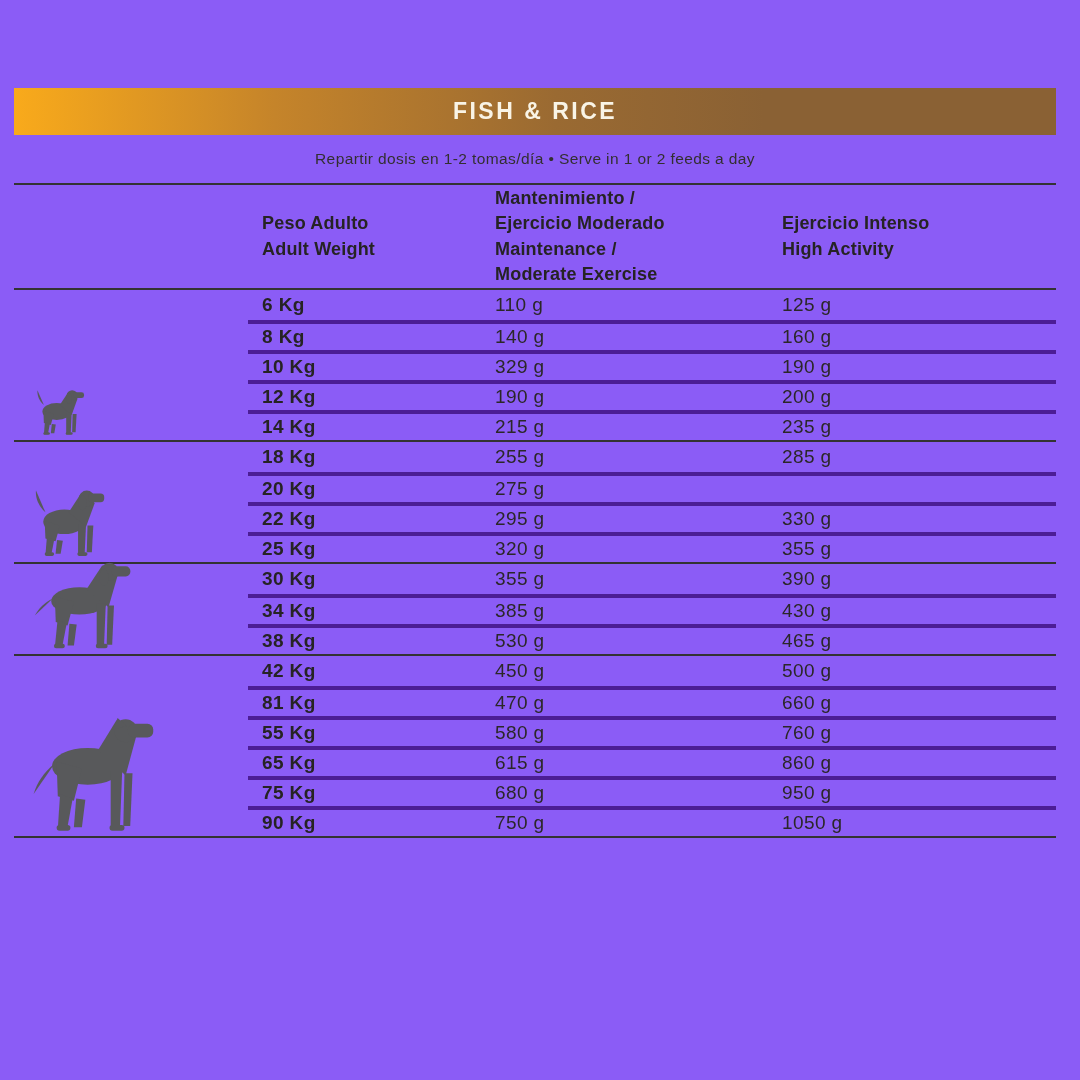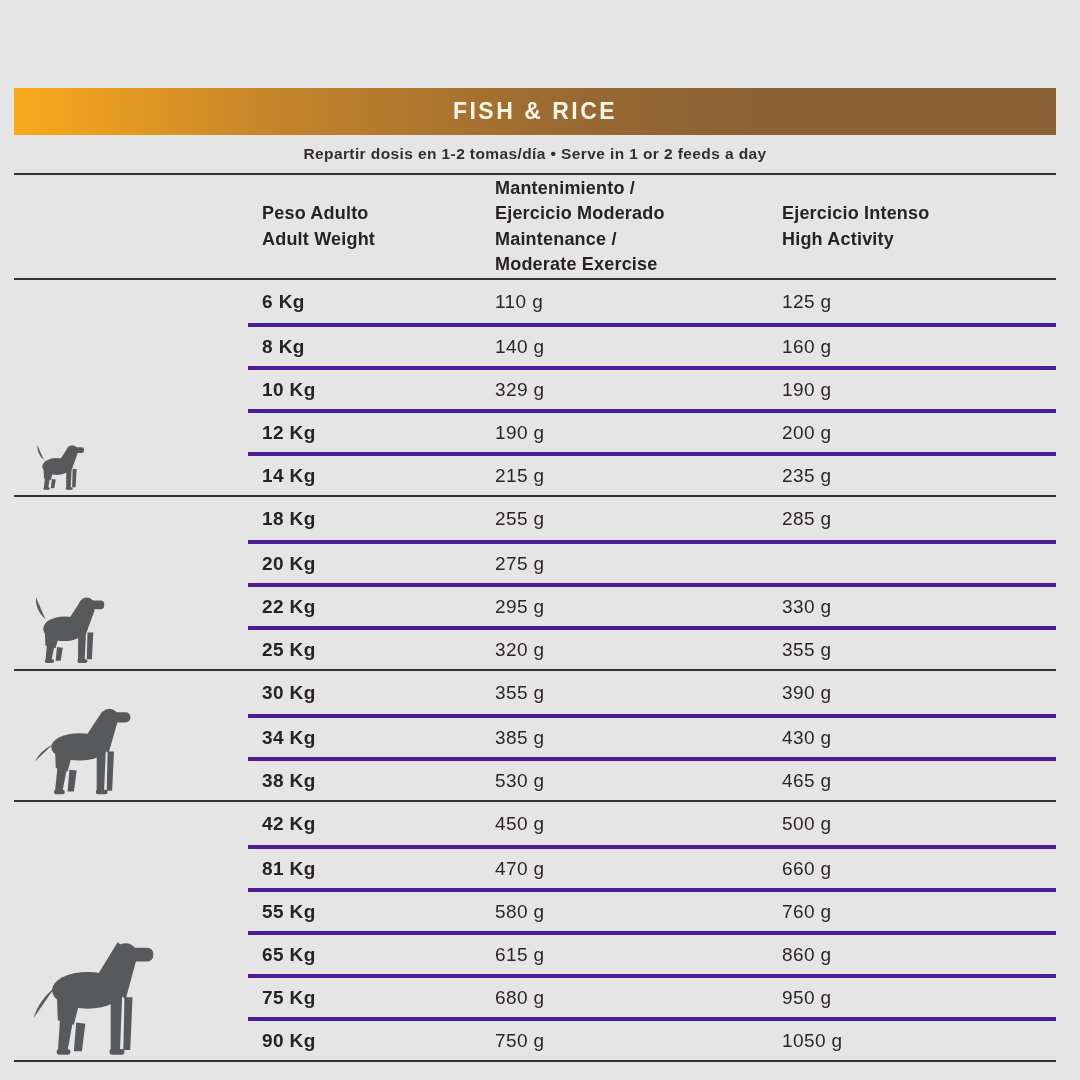--- a/index.html
+++ b/index.html
@@ -1,36 +1,36 @@
 <!DOCTYPE html>
 <html><head>
 <meta charset="utf-8">
 <style>
   html,body{margin:0;padding:0;background:#ffffff;}
   .page{
     position:relative;
     width:1080px;height:1080px;
-    background:#e5e5e5;
+    background:#8b5cf6;
     font-family:"Liberation Sans", sans-serif;
     color:#262324;
     overflow:hidden;
   }
   .title-bar{
     margin:88px 24px 0 14px;
     height:47px;
     background:linear-gradient(90deg,#F9AA1B 0%,#C5842A 25%,#9A6A32 52%,#8A6134 72%,#8A6134 100%);
     display:flex;align-items:center;justify-content:center;
   }
   .title-bar .title{
     color:#F9F4E6;
     font-size:23px;font-weight:700;letter-spacing:2.5px;
   }
   .subtitle-row{
-    margin:0 24px 0 14px;height:38px;
-    display:flex;align-items:center;justify-content:center;font-weight:bold;
+    margin:0 24px 0 14px;height:48px;
+    display:flex;align-items:center;justify-content:center;
   }
   .subtitle{
     font-size:15.5px;color:#332F30;letter-spacing:0.4px;
   }
   .sheet{margin:0 24px 0 14px;}
   .thead{
     border-top:2.5px solid #333333;
     border-bottom:2.5px solid #333333;
     height:103px;
     display:grid;
@@ -41,21 +41,21 @@
   }
   .th{font-size:18px;font-weight:700;line-height:25.5px;letter-spacing:0.2px;}
   .group{
     display:flex;
     border-bottom:2.5px solid #333333;
     position:relative;
   }
   .dog-cell{width:234px;flex-shrink:0;position:relative;}
   .rows{flex:1;min-width:0;}
   .row{
-    height:43px;
+    height:30px;
     display:grid;
     grid-template-columns:233px 287px auto;
     align-items:center;
     padding-left:14px;
     box-sizing:border-box;
   }
   .row + .row{border-top:4px solid #4c1d95;}
   .cell-w{font-size:19px;font-weight:700;letter-spacing:0.4px;}
   .cell-v{font-size:19px;font-weight:400;letter-spacing:0.4px;color:#2B2728;}
   .dog{position:absolute;bottom:3px;fill:#58595B;}

